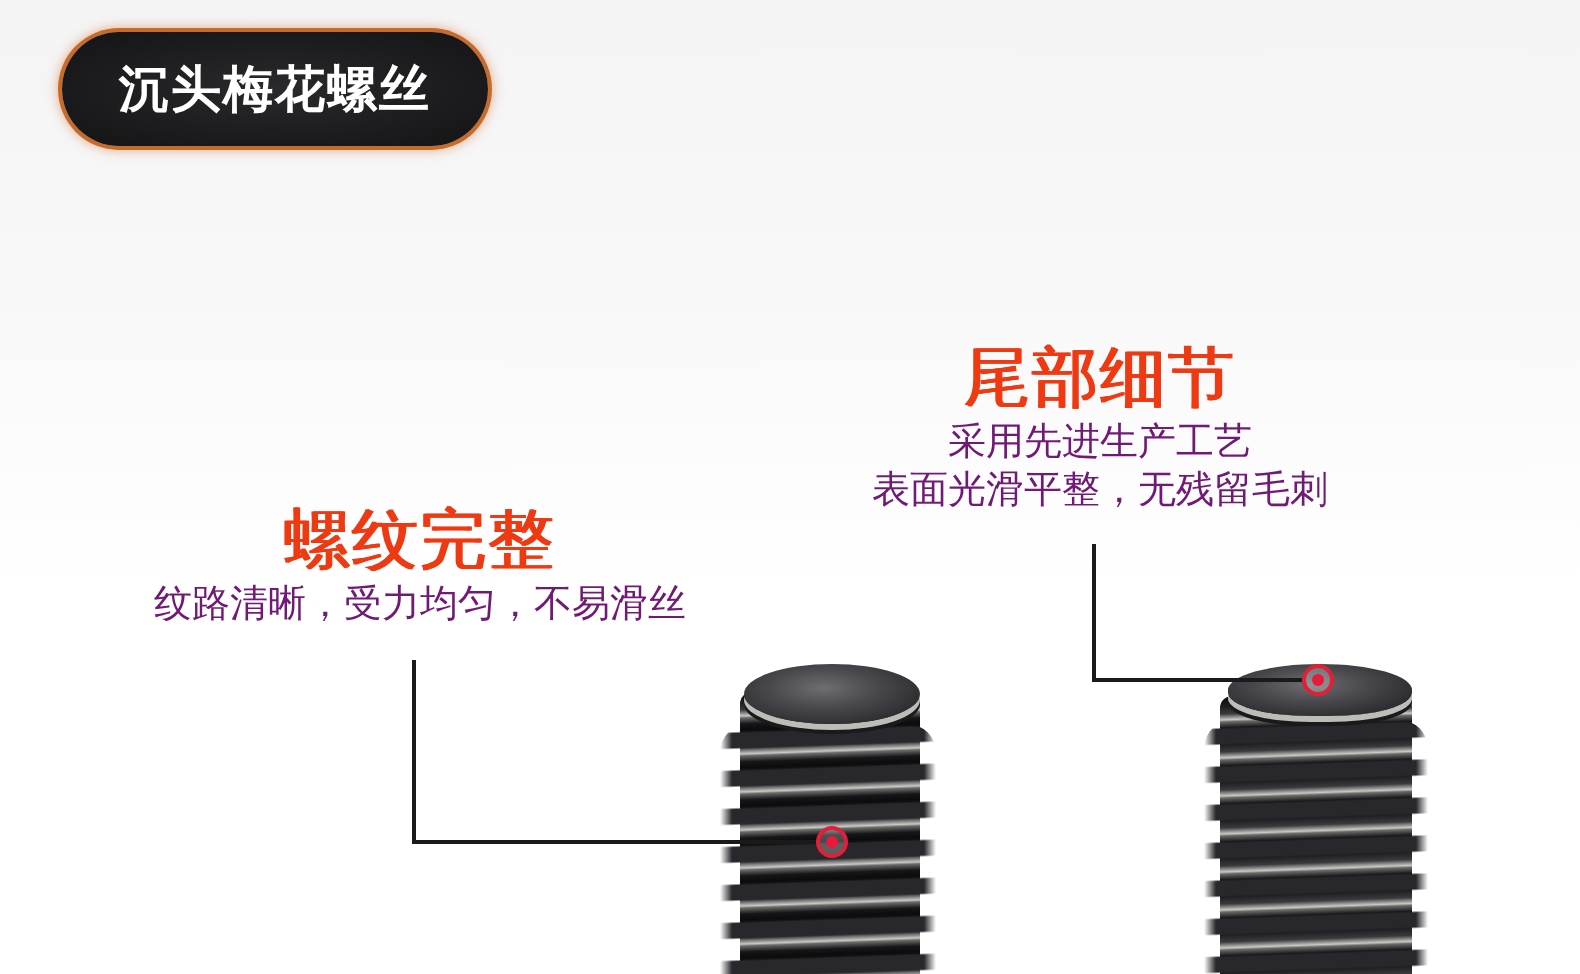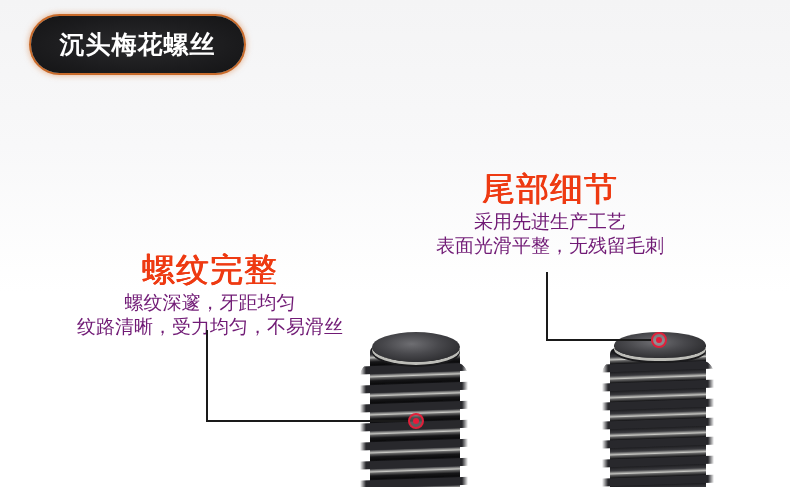--- a/index.html
+++ b/index.html
@@ -91,21 +91,20 @@
   </style>
 </head>
 <body>
 
 <div class="pill">
   <span>沉头梅花螺丝</span>
 </div>
 
 <div class="block left-block">
   <div class="heading">螺纹完整</div>
-  <div class="desc">螺纹深邃，牙距均匀</div>
   <div class="desc">纹路清晰，受力均匀，不易滑丝</div>
 </div>
 
 <div class="block right-block">
   <div class="heading">尾部细节</div>
   <div class="desc">采用先进生产工艺</div>
   <div class="desc">表面光滑平整，无残留毛刺</div>
 </div>
 
 <div class="screw" style="left:356px; top:328px; width:118px; height:159px;">

